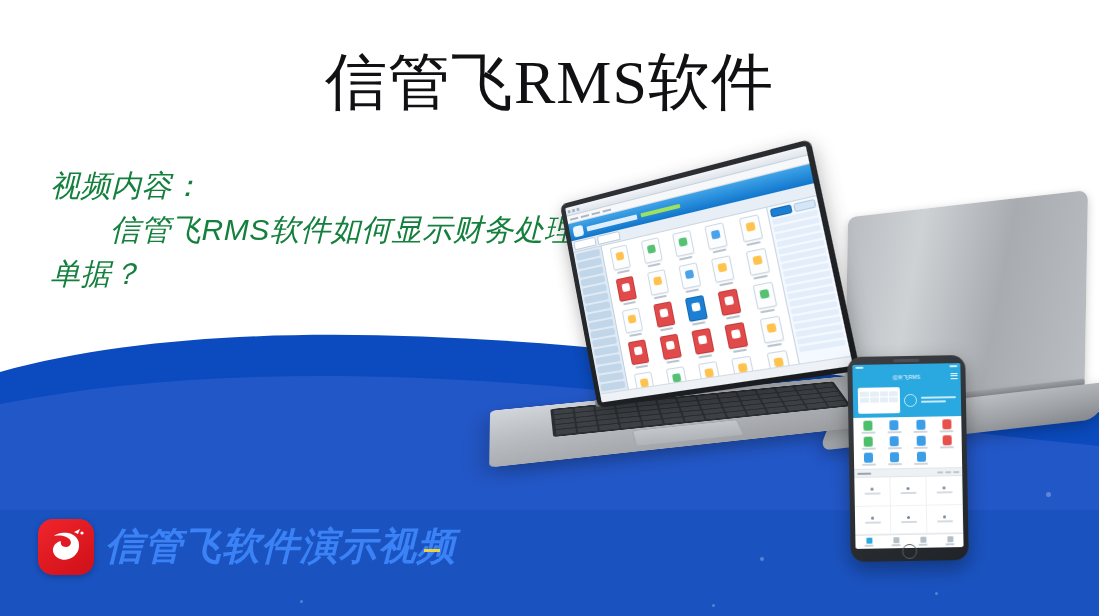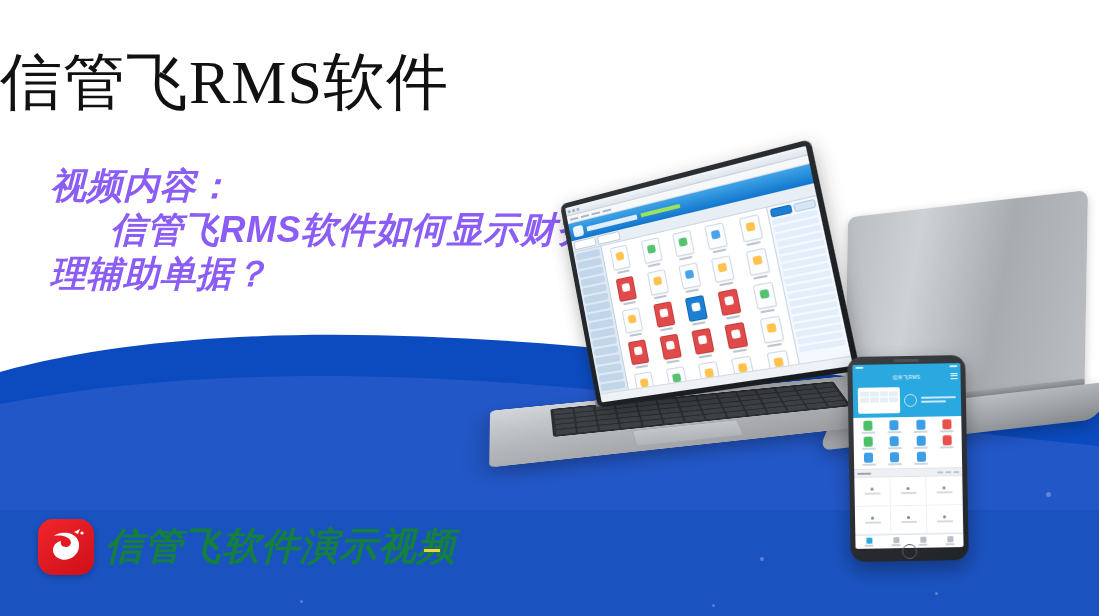--- a/index.html
+++ b/index.html
@@ -9,32 +9,32 @@
     position:relative;
   }
   #stage{position:absolute;inset:0;width:1099px;height:616px;overflow:hidden;background:#fff;}
 
   
   .waves{position:absolute;left:0;top:0;width:1099px;height:616px;}
   .waves svg{display:block;width:1099px;height:616px;}
 
   
   .title{
-    position:absolute;left:0;top:46px;width:1099px;
+    position:absolute;left:0;top:46px;width:1099px;text-align:center;
     font-family:"Liberation Serif","DejaVu Serif",serif;
     font-size:62px;line-height:72px;color:#111114;letter-spacing:1px;
     white-space:nowrap;
   }
 
   
   .copy{position:absolute;left:50px;top:164px;width:600px;}
   .copy .line{
     font-family:"Liberation Sans","DejaVu Sans",sans-serif;
-    font-style:italic;font-size:36px;line-height:44px;color:#8b5cf6;
-    letter-spacing:0.5px;white-space:nowrap;font-weight:bold;
+    font-style:italic;font-size:30px;line-height:44px;color:#15803d;
+    letter-spacing:0.5px;white-space:nowrap;
   }
   .copy .line.wrap{white-space:normal;width:600px;}
   .copy .indent{text-indent:60px;}
 
   
   .devices{position:absolute;left:466px;top:196px;width:633px;height:330px;}
 
   
   .laptop-back{
     position:absolute;left:380px;top:8px;width:240px;height:230px;
@@ -188,21 +188,21 @@
   .ph-tabbar .tb .tl{width:9px;height:1.5px;background:#c8ced5;border-radius:1px;}
   .blogo-box{
     position:absolute;left:38px;top:519px;width:56px;height:56px;border-radius:15px;
     background:linear-gradient(145deg,#f0252c,#cf0f18);
     box-shadow:0 2px 6px rgba(0,0,0,.25);
   }
   .blogo-box svg{position:absolute;left:0;top:0;width:56px;height:56px;}
   .banner-title{
     position:absolute;left:105px;top:520px;
     font-family:"Liberation Sans","DejaVu Sans",sans-serif;
-    font-size:38px;font-weight:bold;font-style:italic;color:#15803d;
+    font-size:38px;font-weight:bold;font-style:italic;color:#3b82f6;
     letter-spacing:1px;line-height:52px;white-space:nowrap;
   }
   .banner-sep{position:absolute;left:424px;top:549px;width:16px;height:3px;background:#f2d23c;}
   .banner-tag{
     position:absolute;left:428px;top:539px;
     font-family:"Liberation Sans","DejaVu Sans",sans-serif;
     font-size:17px;font-style:italic;font-weight:bold;color:#f5d93c;letter-spacing:.4px;
     white-space:nowrap;
   }
   .spark{position:absolute;border-radius:50%;background:rgba(255,255,255,.28);}

